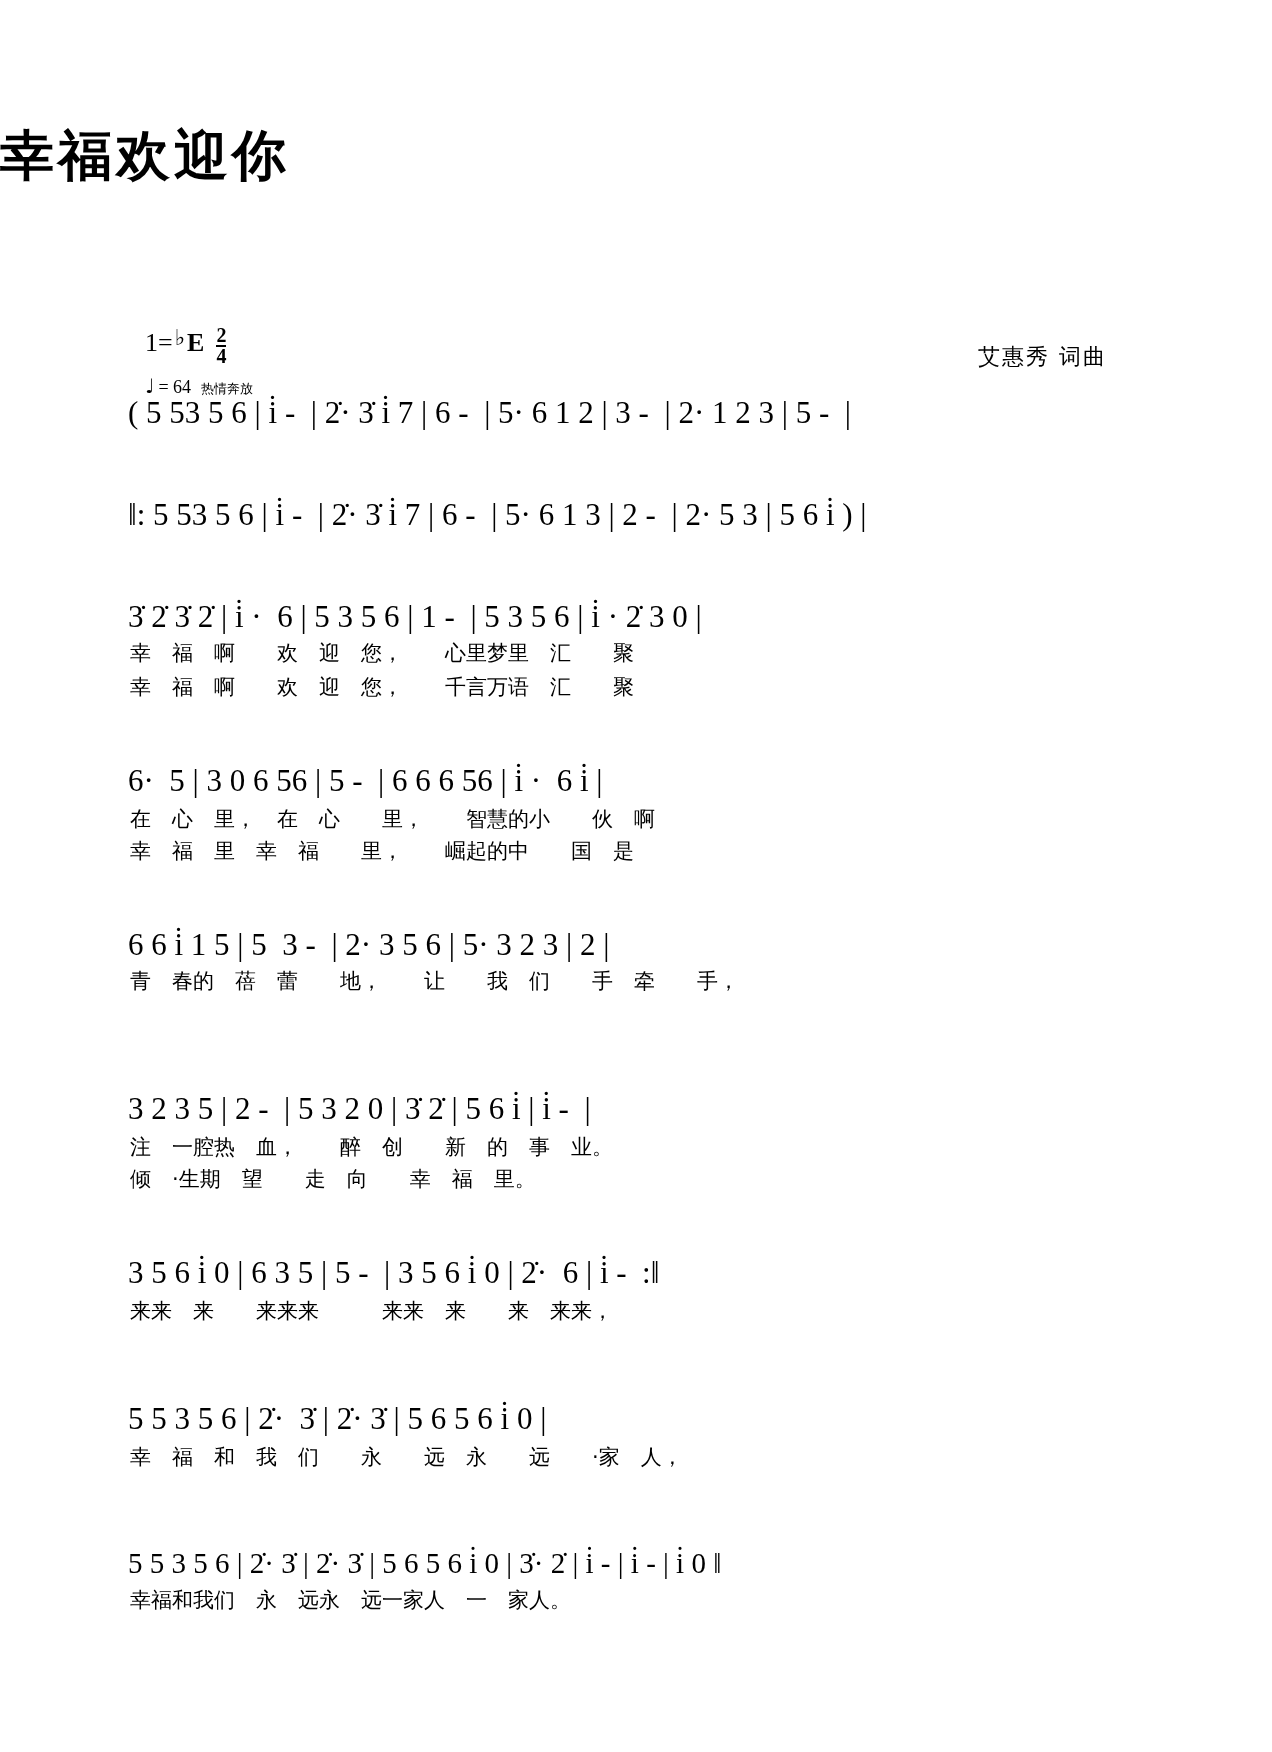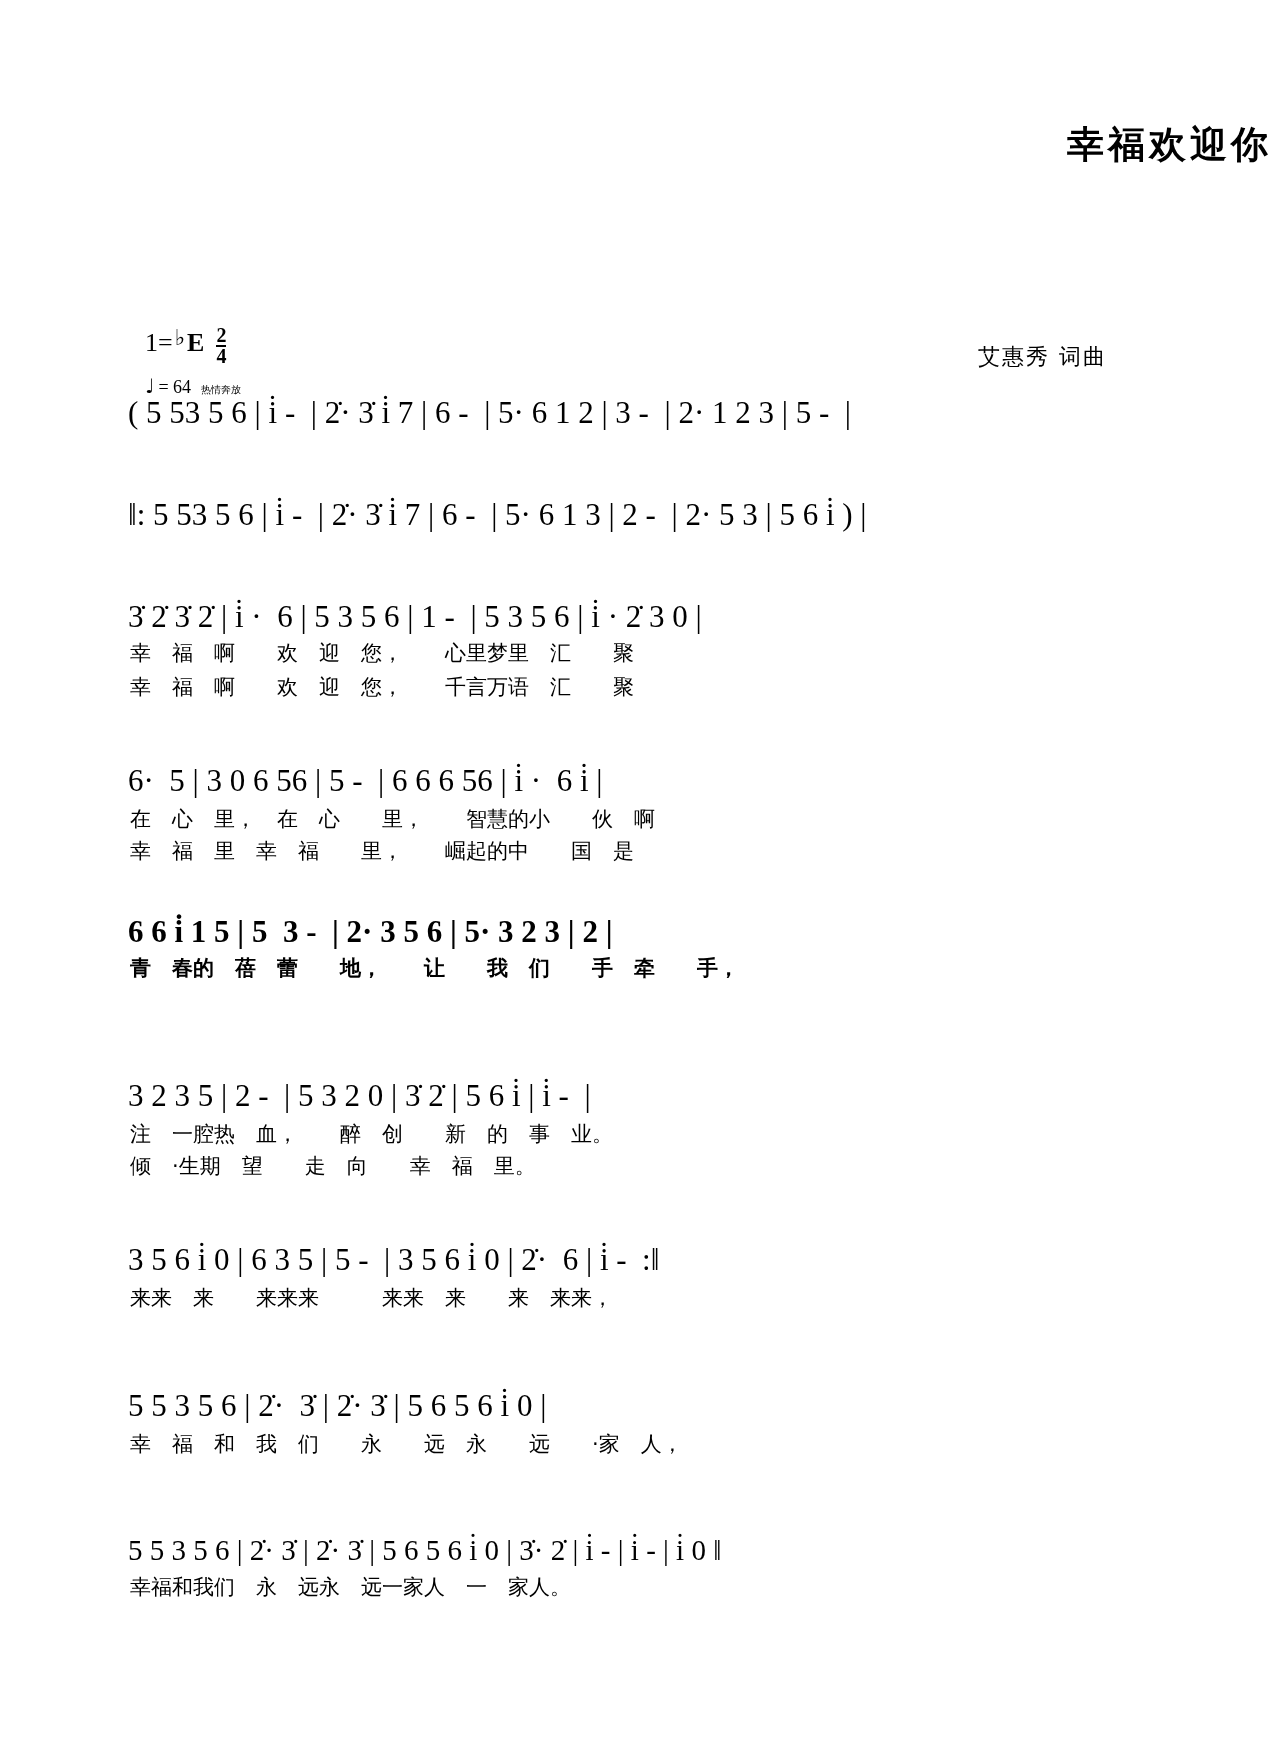--- a/index.html
+++ b/index.html
@@ -15,27 +15,26 @@
     position: relative;
     overflow: hidden;
   }
   .sheet {
     position: relative;
     width: 1272px;
     height: 1752px;
     box-sizing: border-box;
   }
   .title {
-    text-align: right;
+    text-align: left;
     font-family: "DejaVu Sans", sans-serif;
     font-weight: bold;
-    font-size: 37px;
+    font-size: 54px;
     letter-spacing: 4px;
     margin-top: 120px;
-    padding-left: 8px;
   }
   .credit {
     position: absolute;
     right: 165px;
     top: 222px;
     font-family: "DejaVu Sans", sans-serif;
     font-size: 22px;
     letter-spacing: 2px;
   }
   .meta {
@@ -77,21 +76,21 @@
     display: flex;
     align-items: baseline;
     gap: 4px;
   }
   .tempoline .noteglyph {
     font-family: "DejaVu Sans", sans-serif;
     font-size: 20px;
   }
   .tempoline .expr {
     font-family: "DejaVu Sans", sans-serif;
-    font-size: 10px;
+    font-size: 13px;
     margin-left: 6px;
   }
 
   .systems {
     position: absolute;
     left: 0;
     top: 275px;
     width: 1272px;
   }
   .system {
@@ -167,21 +166,21 @@
       <div class="lyrics lyrics2">幸　福　啊　　欢　迎　您，　　心里梦里　汇　　聚</div>
       <div class="lyrics">幸　福　啊　　欢　迎　您，　　千言万语　汇　　聚</div>
     </div>
 
     <div class="system with-lyrics2" style="margin-top:14px;">
       <div class="notes rowtext">6·  5 | 3 0 6 56 | 5 -  | 6 6 6 56 | i̇ ·  6 i̇ |</div>
       <div class="lyrics">在　心　里，　在　心　　里，　　智慧的小　　伙　啊</div>
       <div class="lyrics lyrics2">幸　福　里　幸　福　　里，　　崛起的中　　国　是</div>
     </div>
 
-    <div class="system with-lyrics2" style="margin-top:1px;font-weight:bold;">
+    <div class="system with-lyrics2" style="margin-top:14px;">
       <div class="notes rowtext">6 6 i̇ 1 5 | 5  3 -  | 2· 3 5 6 | 5· 3 2 3 | 2 |</div>
       <div class="lyrics lyrics2">青　春的　蓓　蕾　　地，　　让　　我　们　　手　牵　　手，</div>
     </div>
 
     <div class="system with-lyrics2" style="margin-top:14px;">
       <div class="notes rowtext">3 2 3 5 | 2 -  | 5 3 2 0 | 3̇ 2̇ | 5 6 i̇ | i̇ -  |</div>
       <div class="lyrics">注　一腔热　血，　　醉　创　　新　的　事　业。</div>
       <div class="lyrics lyrics2">倾　·生期　望　　走　向　　幸　福　里。</div>
     </div>
 

